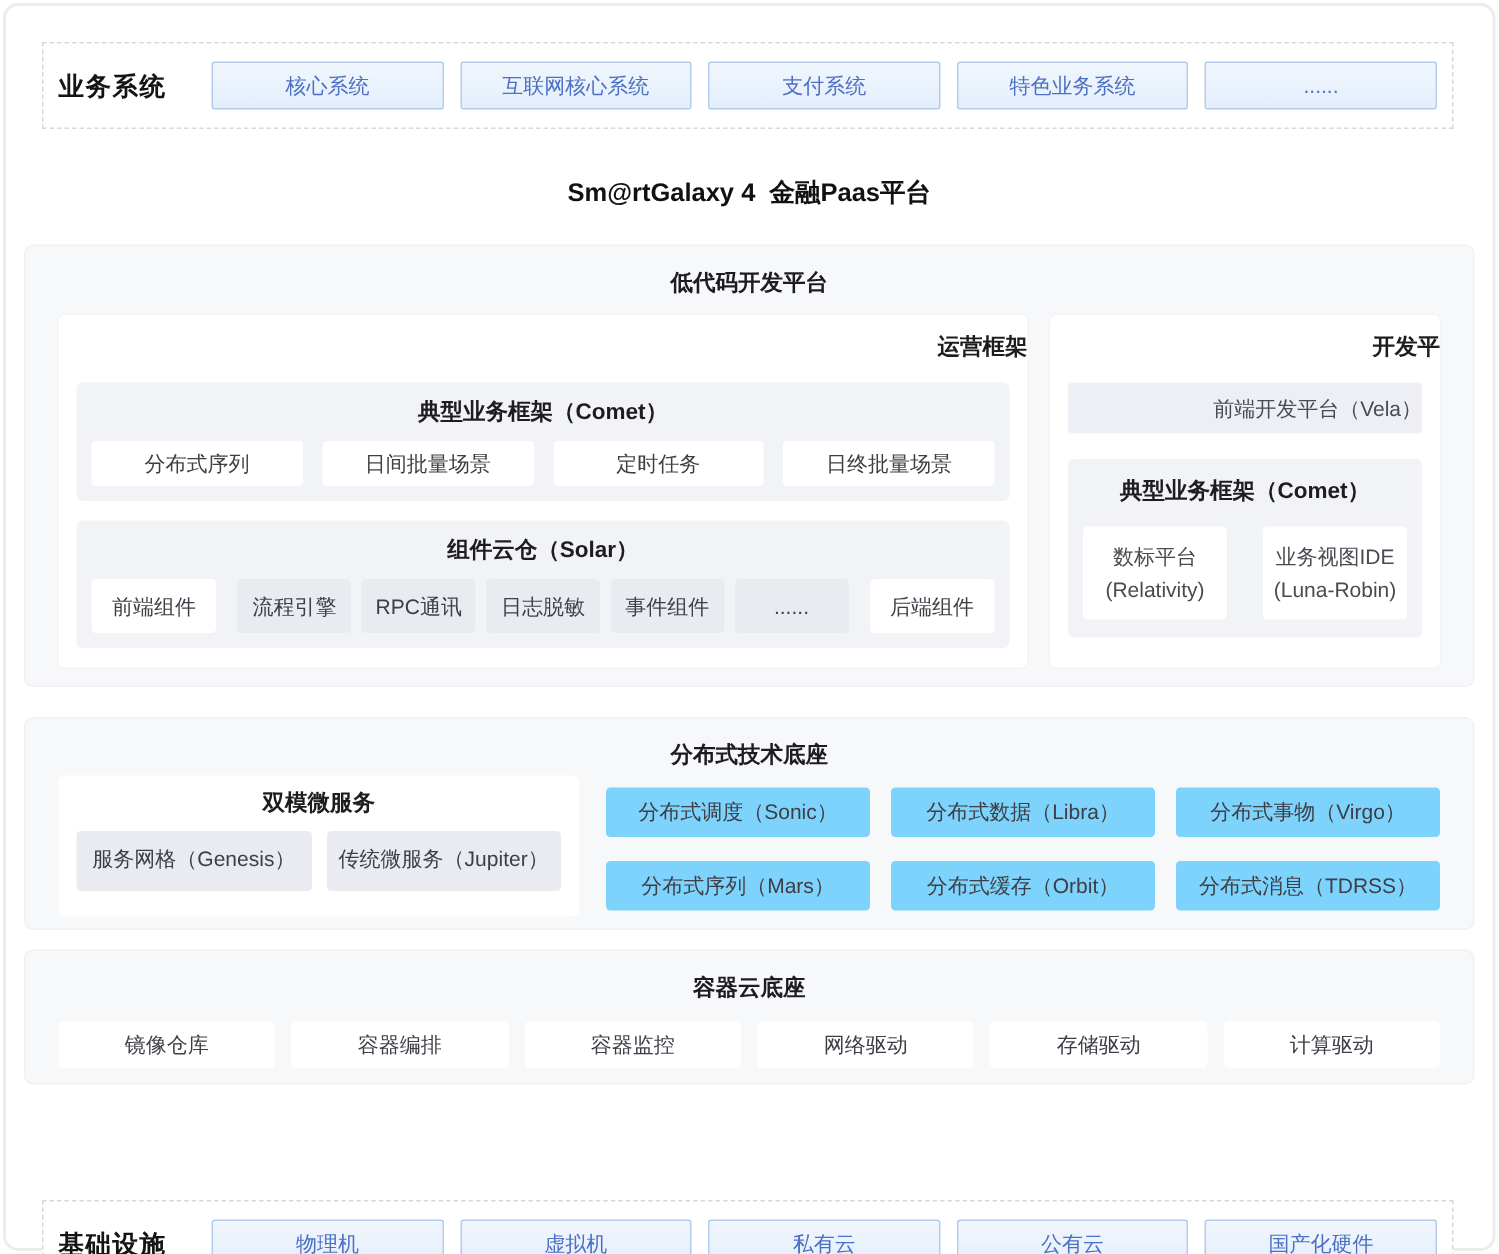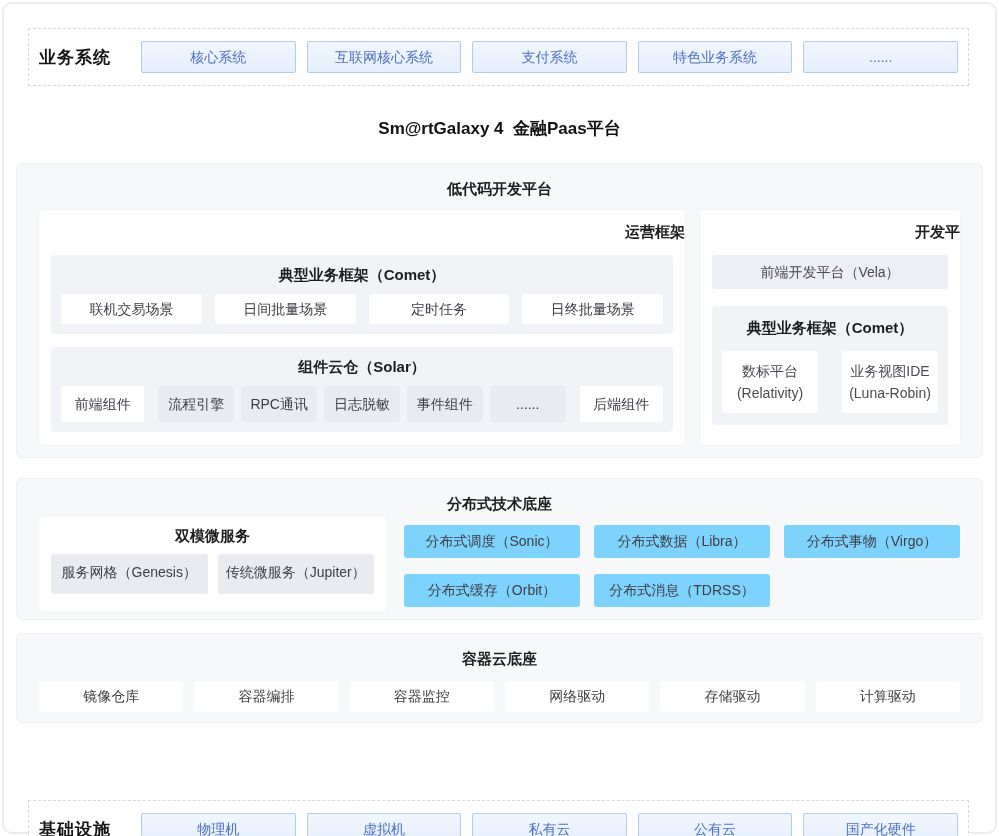--- a/index.html
+++ b/index.html
@@ -99,21 +99,21 @@
     flex: 1; background: #e9ebf1; border-radius: 3px;
     height: 36px; line-height: 36px; text-align: center;
     font-size: 14px; color: #3e3e46; white-space: nowrap; overflow: hidden;
   }
   .gap-l { margin-left: 7px; }
   .gap-r { margin-right: 7px; }
 
   .vela-chip {
     margin: 13px 12px 0 12px;
     background: #edeff5; border-radius: 3px;
-    height: 34px; line-height: 34px; text-align: center;
+    height: 34px; line-height: 34px; text-align: right;
     font-size: 14px; color: #4a4a52;
   }
   .dev-gray {
     margin: 17px 12px 0 12px;
     background: #f2f3f6; border-radius: 4px;
     padding-bottom: 12px;
   }
   .dev-gray .sub-title { padding: 12px 0 13px 0; font-size: 15px; }
   .dev-cards { display: flex; gap: 24px; margin: 0 10px; }
   .dev-card {
@@ -179,21 +179,21 @@
 <div class="section" id="lowcode-platform">
   <div class="section-title">低代码开发平台</div>
   <div class="lowcode-body">
 
     <div class="white-panel op-framework">
       <div class="panel-title">运营框架</div>
 
       <div class="gray-sub">
         <div class="sub-title">典型业务框架（Comet）</div>
         <div class="cards-row">
-          <div class="white-card">联机交易场景</div>
+          <div class="white-card">分布式序列</div>
           <div class="white-card">日间批量场景</div>
           <div class="white-card">定时任务</div>
           <div class="white-card">日终批量场景</div>
         </div>
       </div>
 
       <div class="gray-sub">
         <div class="sub-title">组件云仓（Solar）</div>
         <div class="solar-row">
           <div class="white-card edge-card gap-r">前端组件</div>
@@ -235,20 +235,21 @@
       <div class="dual-title">双模微服务</div>
       <div class="dual-chips">
         <div class="dual-chip">服务网格（Genesis）</div>
         <div class="dual-chip">传统微服务（Jupiter）</div>
       </div>
     </div>
     <div class="dist-grid">
       <div class="dist-card">分布式调度（Sonic）</div>
       <div class="dist-card">分布式数据（Libra）</div>
       <div class="dist-card">分布式事物（Virgo）</div>
+      <div class="dist-card">分布式序列（Mars）</div>
       <div class="dist-card">分布式缓存（Orbit）</div>
       <div class="dist-card">分布式消息（TDRSS）</div>
     </div>
   </div>
 </div>
 
 <div class="section" id="container-base">
   <div class="section-title">容器云底座</div>
   <div class="cc-cards">
     <div class="cc-card">镜像仓库</div>

